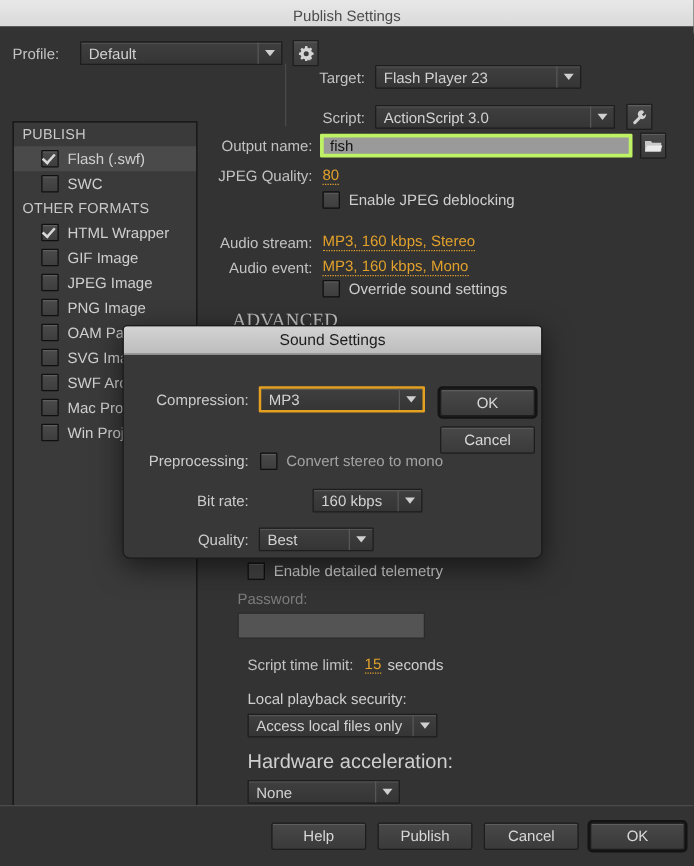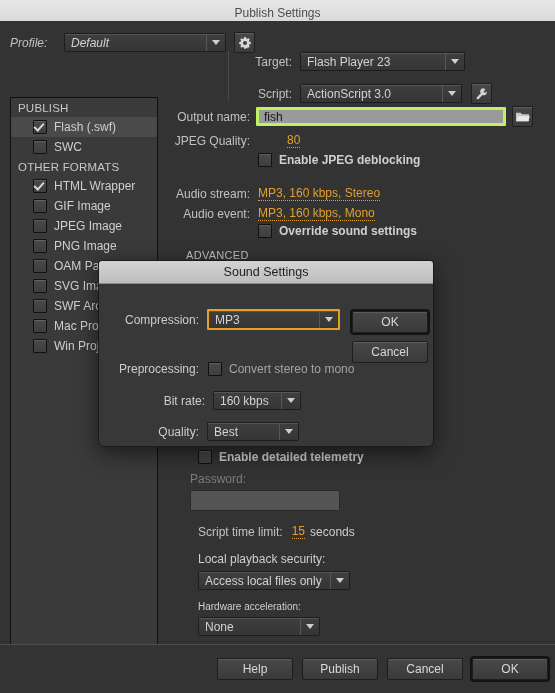--- a/index.html
+++ b/index.html
@@ -25,21 +25,21 @@
   .titlebar-text{font-size:12px;color:#4d4d4d;font-weight:normal;}
 
   
   .toolbar{
     position:absolute;top:21px;left:0;right:0;height:70px;
     background:#333333;
   }
   .row{display:flex;align-items:center;}
   .lbl{color:#c2c2c2;font-size:12px;white-space:nowrap;}
 
-  .profile-row{position:absolute;left:10px;top:11px;font-style:italic;}
+  .profile-row{position:absolute;left:10px;top:11px;}
   .profile-row .lbl{width:48px;text-align:left;}
 
   .sel{
     background:linear-gradient(#3f3f3f,#353535);
     border:1px solid #1d1d1d;
     box-shadow:inset 0 1px 0 #555;
     color:#d2d2d2;
     height:19px;
     box-sizing:border-box;
     display:inline-flex;align-items:center;
@@ -107,24 +107,24 @@
     position:absolute;left:168px;top:97px;right:8px;bottom:48px;
   }
   .frow{display:flex;align-items:center;margin-bottom:0;}
   .frow .flabel{color:#c2c2c2;font-size:12px;text-align:right;white-space:nowrap;}
   .linkval{color:#e1a12c;font-size:12px;border-bottom:1px dotted #e1a12c;line-height:14px;}
   .txtfield{
     background:#9a9a9a;border:3px solid #bef264;height:19px;box-sizing:border-box;
     color:#141414;font-size:12px;display:flex;align-items:center;padding-left:5px;
     border-radius:1px;
   }
-  .cbrow{display:flex;align-items:flex-end;font-weight:bold;}
+  .cbrow{display:flex;align-items:flex-end;}
   .cbrow .cbl{color:#cfcfcf;font-size:12px;}
 
-  .section-head{color:#c2c2c2;font-size:11px;letter-spacing:.3px;}
+  .section-head{color:#c2c2c2;font-size:15px;letter-spacing:.3px;font-family:Liberation Serif, serif;}
   .dim{color:#7c7c7c;}
   .pwfield{
     background:#545454;border:1px solid #2a2a2a;height:21px;width:150px;box-sizing:border-box;
     border-radius:1px;
   }
 
   
   .footer{
     position:absolute;left:0;right:0;bottom:0;height:48px;background:#333;
     border-top:1px solid #4b4b4b;
@@ -196,21 +196,21 @@
       <div class="sel" style="width:165px;">
         <span>Flash Player 23</span>
         <span class="arrowbox">
             <span class="arrow"></span>
           </span>
       </div>
     </div>
 
     <div class="row script-row">
       <span class="lbl">Script:</span>
-      <div class="sel" style="width:162px;">
+      <div class="sel" style="width:192px;">
         <span>ActionScript 3.0</span>
         <span class="arrowbox">
             <span class="arrow"></span>
           </span>
       </div>
       <div class="iconbtn" style="margin-left:9px;">
         <svg width="14" height="14" viewBox="0 0 16 16">
           <path d="M10.6 1.6a3.6 3.6 0 0 0-4 5.6L2.2 11.6a1.4 1.4 0 0 0 2 2l4.4-4.4a3.6 3.6 0 0 0 4.8-4.4l-2 2-1.6-1.6 2-2z" fill="#d2d2d2"></path>
         </svg>
       </div>
@@ -278,21 +278,21 @@
         <span>fish</span>
       </div>
       <div class="iconbtn" style="margin-left:6px;">
         <svg width="15" height="13" viewBox="0 0 16 14">
           <path d="M1 3h5l1.3 1.6H15V12H1z" fill="#c9c9c9"></path>
           <path d="M1 12l2-5.2h13L14 12z" fill="#eaeaea"></path>
         </svg>
       </div>
     </div>
 
-    <div class="frow" style="position:absolute;left:0;top:36px;gap:29px;">
+    <div class="frow" style="position:absolute;left:0;top:36px;">
       <span class="flabel" style="width:82px;">JPEG Quality:</span>
       <span class="linkval" style="margin-left:8px;">80</span>
     </div>
 
     <div class="cbrow" style="position:absolute;left:90px;top:56px;">
       <span class="cb"></span>
       <span class="cbl">Enable JPEG deblocking</span>
     </div>
 
     <div class="frow" style="position:absolute;left:0;top:89px;">
@@ -334,21 +334,21 @@
       <div style="font-size:12px;color:#cfcfcf;">Local playback security:</div>
       <div class="sel" style="width:152px;margin-top:5px;">
         <span>Access local files only</span>
         <span class="arrowbox">
             <span class="arrow"></span>
           </span>
       </div>
     </div>
 
     <div style="position:absolute;left:30px;top:504px;">
-      <div style="font-size:10px;color:#cfcfcf;">Hardware acceleration:</div>
+      <div style="font-size:16px;color:#cfcfcf;">Hardware acceleration:</div>
       <div class="sel" style="width:122px;margin-top:5px;">
         <span>None</span>
         <span class="arrowbox">
             <span class="arrow"></span>
           </span>
       </div>
     </div>
   </div>
 
   <div class="footer">
@@ -388,21 +388,21 @@
       <div class="btn" style="position:absolute;left:253px;top:57px;width:76px;">
         <span>Cancel</span>
       </div>
 
       <div class="mrow" style="left:6px;top:78px;">
         <span class="mlabel" style="width:94px;">Preprocessing:</span>
         <span class="cb" style="margin-left:9px;"></span>
         <span style="color:#a3a3a3;font-size:12px;">Convert stereo to mono</span>
       </div>
 
-      <div class="mrow" style="left:12px;top:107px;">
+      <div class="mrow" style="left:6px;top:107px;gap:43px;">
         <span class="mlabel" style="width:94px;">Bit rate:</span>
         <div class="sel" style="width:88px;margin-left:8px;">
           <span>160 kbps</span>
           <span class="arrowbox">
               <span class="arrow"></span>
             </span>
         </div>
       </div>
 
       <div class="mrow" style="left:6px;top:138px;">

